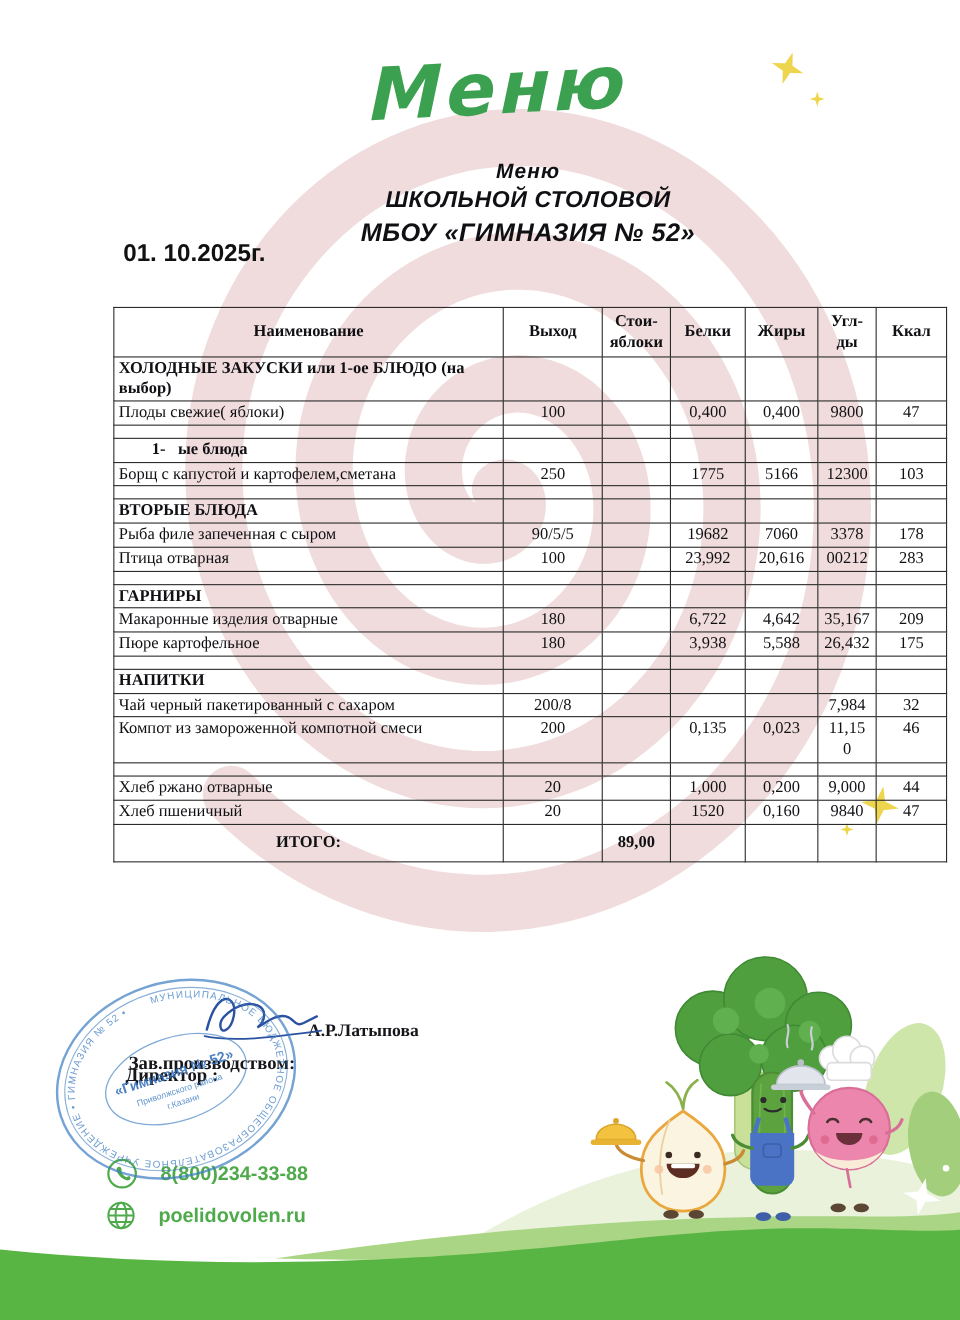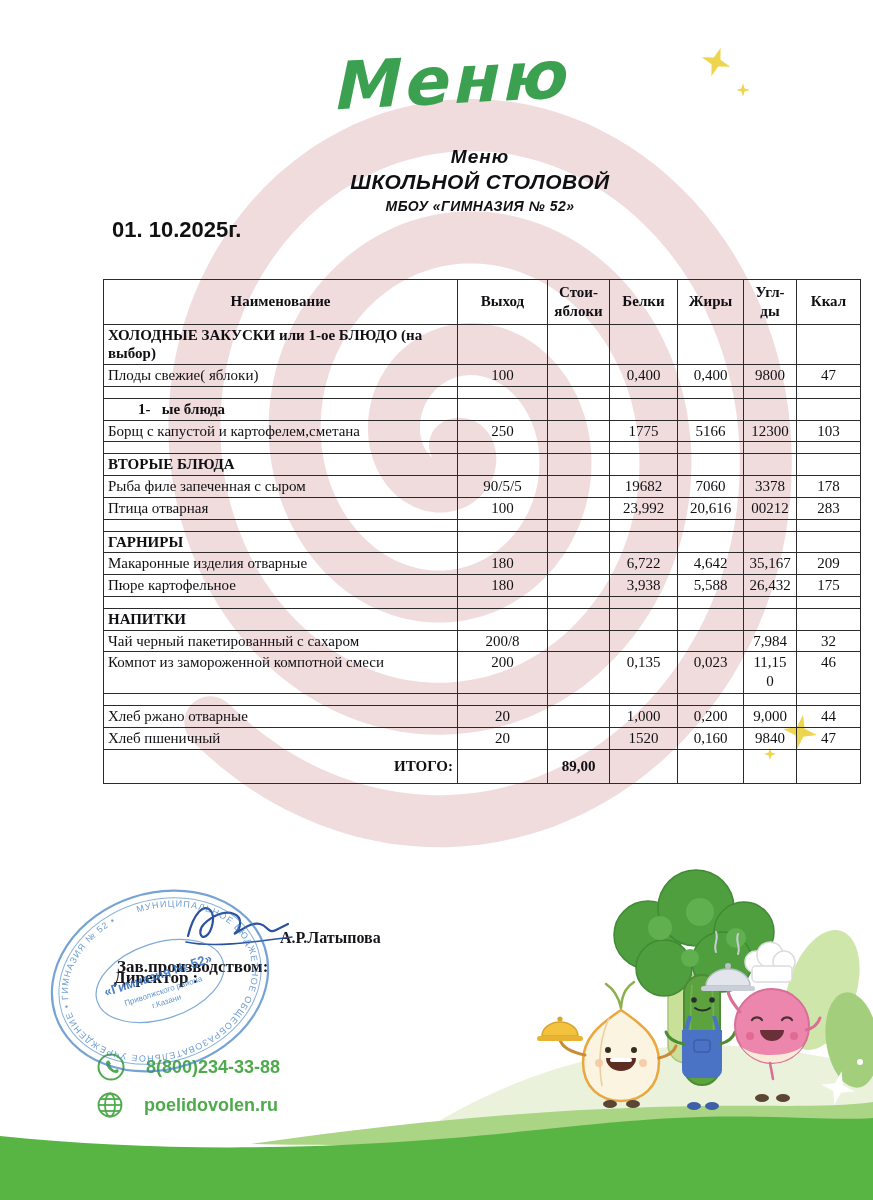--- a/index.html
+++ b/index.html
@@ -18,21 +18,21 @@
     font-style:italic; font-weight:bold; font-size:66px; letter-spacing:4px;
     color:#3ba150; transform:rotate(-3deg) skewX(-4deg);
   }
   .title {
     position:absolute; top:146px; left:90px; width:780px; z-index:1;
     text-align:center; font-family:"Liberation Sans", sans-serif;
     font-weight:bold; font-style:italic; color:#101014;
   }
   .title .t1 { font-size:19px; letter-spacing:1px; }
   .title .t2 { font-size:21px; margin-top:2px; letter-spacing:.5px; }
-  .title .t3 { font-size:14px; margin-top:4px; letter-spacing:.5px; }
+  .title .t3 { font-size:23px; margin-top:4px; letter-spacing:.5px; }
   .date {
     position:absolute; top:217px; left:112px; z-index:1;
     font-family:"Liberation Sans", sans-serif; font-weight:bold; font-size:22px;
   }
 
   .menu-table {
     position:absolute; top:279px; left:103px; z-index:1;
     width:757px; border-collapse:collapse; table-layout:fixed;
     font-family:"Liberation Serif", serif; font-size:15px; color:#101014;
   }
@@ -42,21 +42,21 @@
   }
   .menu-table th { font-weight:bold; text-align:center; vertical-align:middle;
     white-space:pre-line; padding:3px 2px; height:38px; }
   .c-name { white-space:pre-wrap; }
   .num { text-align:center; white-space:pre-line; }
   .row-section .c-name { font-weight:bold; }
   .row-subsection .c-name { font-weight:bold; padding-left:34px; }
   .row-empty td { height:12px; padding:0; }
   .row-tall td { height:42px; }
   .row-total td { height:34px; font-weight:bold; vertical-align:middle; }
-  .row-total .c-name { text-align:right; }
+  .row-total .c-name { text-align:center; }
 
   .sig-label {
     position:absolute; z-index:2; font-family:"Liberation Serif", serif;
     font-weight:bold; font-size:17px; color:#15151a;
   }
   .sig-director { top:968px; left:114px; }
   .sig-name { top:929px; left:280px; font-size:16px; }
   .sig-prod { top:957px; left:117px; }
   .signature-svg { position:absolute; top:896px; left:182px; z-index:2; }
   .stamp-svg { position:absolute; top:878px; left:25px; z-index:3; }

